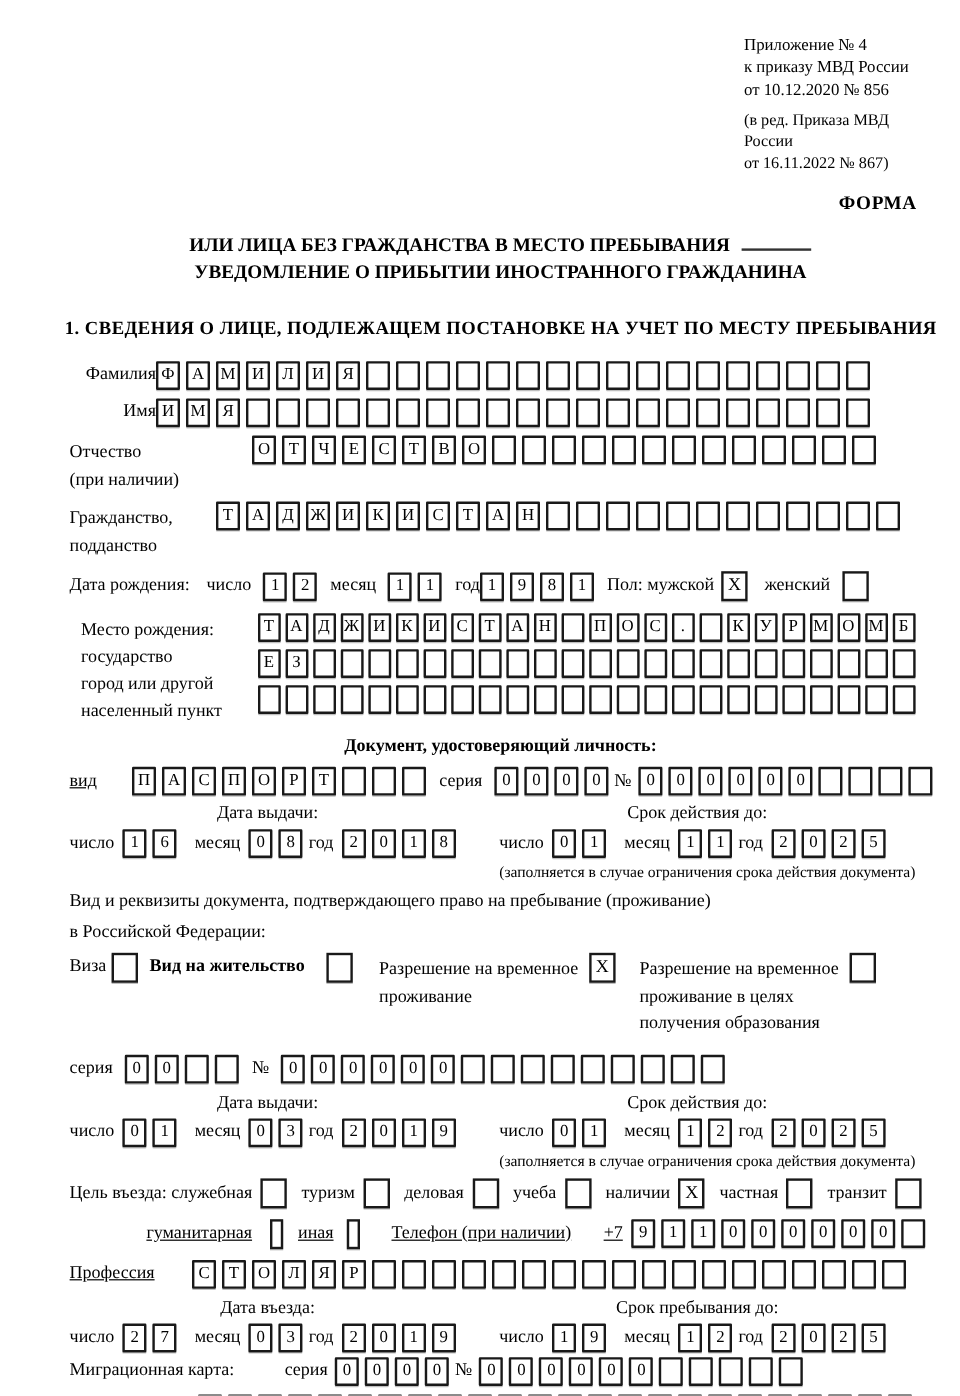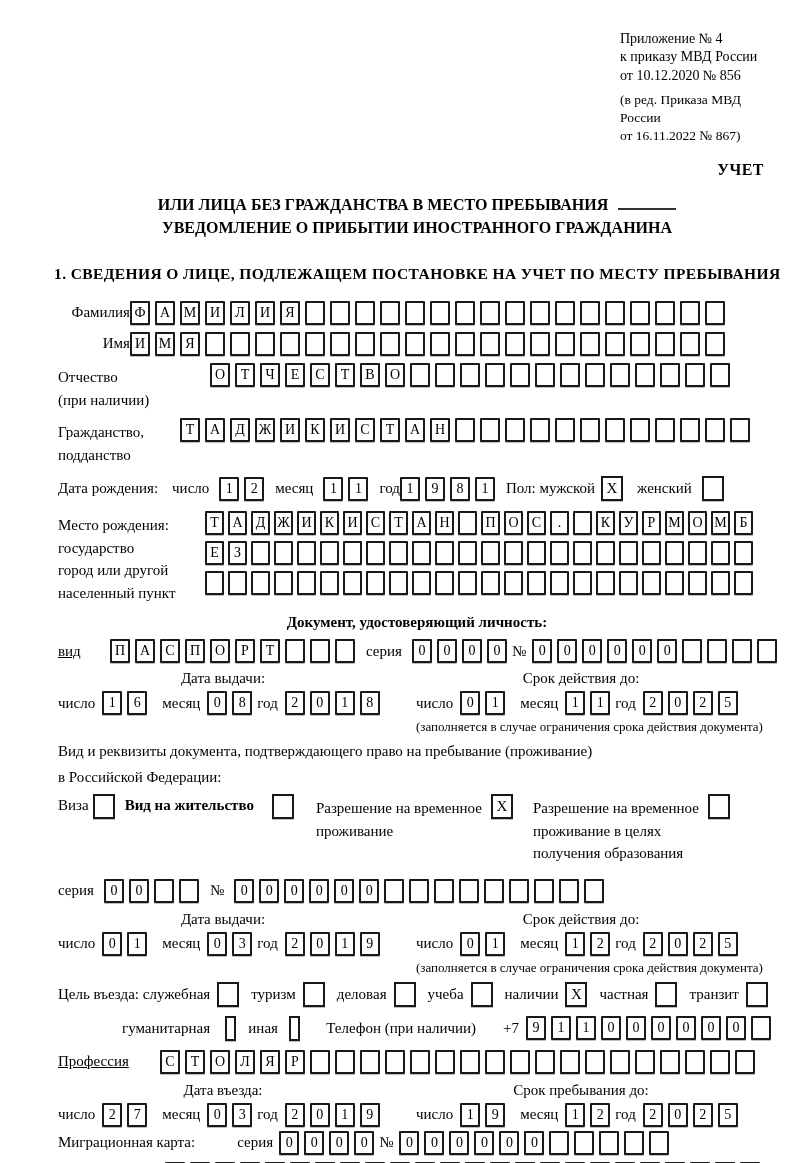--- a/index.html
+++ b/index.html
@@ -86,21 +86,21 @@
 
 <div class="page">
 
   <div class="req">
     <div>Приложение № 4</div>
     <div>к приказу МВД России</div>
     <div>от 10.12.2020 № 856</div>
     <div class="small gap">(в ред. Приказа МВД России</div>
     <div class="small">от 16.11.2022 № 867)</div>
   </div>
-  <div class="forma">УЧЕТ</div>
+  <div class="forma">ФОРМА</div>
 
   <div class="title">
     <div><span>ИЛИ ЛИЦА БЕЗ ГРАЖДАНСТВА В МЕСТО ПРЕБЫВАНИЯ</span><span class="blank-line"></span></div>
     <div>УВЕДОМЛЕНИЕ О ПРИБЫТИИ ИНОСТРАННОГО ГРАЖДАНИНА</div>
   </div>
 
   <div class="sec1">1. СВЕДЕНИЯ О ЛИЦЕ, ПОДЛЕЖАЩЕМ ПОСТАНОВКЕ НА УЧЕТ ПО МЕСТУ ПРЕБЫВАНИЯ</div>
 
   <div class="row">
     <span class="lbl w72">Фамилия</span>
@@ -135,21 +135,21 @@
     <span class="t g6">месяц</span>
     <span class="cells g10"><span class="cell">1</span><span class="cell">1</span></span>
     <span class="t g6">год</span>
     <span class="cells"><span class="cell">1</span><span class="cell">9</span><span class="cell">8</span><span class="cell">1</span></span>
     <span class="t g6">Пол: мужской</span>
     <span class="cb g6">X</span>
     <span class="t g14">женский</span>
     <span class="cb g10"></span>
   </div>
 
-  <div class="row sm stack" style="margin-top:10px;">
+  <div class="row sm stack" style="margin-top:10px;justify-content:center;">
     <div class="lbl w147 lblcol">
       <div>Место рождения:</div>
       <div>государство</div>
       <div>город или другой</div>
       <div>населенный пункт</div>
     </div>
     <div>
       <span class="cells"><span class="cell">Т</span><span class="cell">А</span><span class="cell">Д</span><span class="cell">Ж</span><span class="cell">И</span><span class="cell">К</span><span class="cell">И</span><span class="cell">С</span><span class="cell">Т</span><span class="cell">А</span><span class="cell">Н</span><span class="cell"></span><span class="cell">П</span><span class="cell">О</span><span class="cell">С</span><span class="cell">.</span><span class="cell"></span><span class="cell">К</span><span class="cell">У</span><span class="cell">Р</span><span class="cell">М</span><span class="cell">О</span><span class="cell">М</span><span class="cell">Б</span></span>
       <span class="cells"><span class="cell">Е</span><span class="cell">З</span><span class="cell"></span><span class="cell"></span><span class="cell"></span><span class="cell"></span><span class="cell"></span><span class="cell"></span><span class="cell"></span><span class="cell"></span><span class="cell"></span><span class="cell"></span><span class="cell"></span><span class="cell"></span><span class="cell"></span><span class="cell"></span><span class="cell"></span><span class="cell"></span><span class="cell"></span><span class="cell"></span><span class="cell"></span><span class="cell"></span><span class="cell"></span><span class="cell"></span></span>
       <span class="cells"><span class="cell"></span><span class="cell"></span><span class="cell"></span><span class="cell"></span><span class="cell"></span><span class="cell"></span><span class="cell"></span><span class="cell"></span><span class="cell"></span><span class="cell"></span><span class="cell"></span><span class="cell"></span><span class="cell"></span><span class="cell"></span><span class="cell"></span><span class="cell"></span><span class="cell"></span><span class="cell"></span><span class="cell"></span><span class="cell"></span><span class="cell"></span><span class="cell"></span><span class="cell"></span><span class="cell"></span></span>
@@ -267,21 +267,21 @@
     <span class="t">учеба</span>
     <span class="cb"></span>
     <span class="t">наличии</span>
     <span class="cb">X</span>
     <span class="t">частная</span>
     <span class="cb"></span>
     <span class="t">транзит</span>
     <span class="cb"></span>
   </div>
 
-  <div class="purpose-row" style="margin-left:64px;">
+  <div class="purpose-row" style="margin-left:64px;text-decoration:underline;">
     <span class="t">гуманитарная</span>
     <span class="cb" style="margin-left:8px;"></span>
     <span class="t">иная</span>
     <span class="cb" style="margin-left:4px;"></span>
     <span class="t" style="margin-left:26px;">Телефон (при наличии)</span>
     <span class="t" style="margin-left:20px;">+7</span>
     <span class="cells"><span class="cell">9</span><span class="cell">1</span><span class="cell">1</span><span class="cell">0</span><span class="cell">0</span><span class="cell">0</span><span class="cell">0</span><span class="cell">0</span><span class="cell">0</span><span class="cell"></span></span>
   </div>
 
   <div class="row mid">

